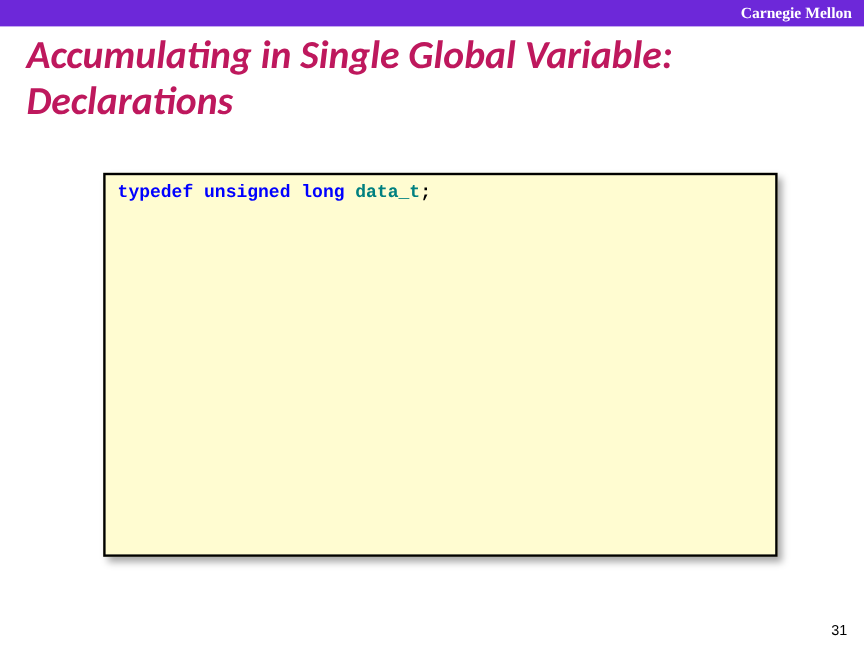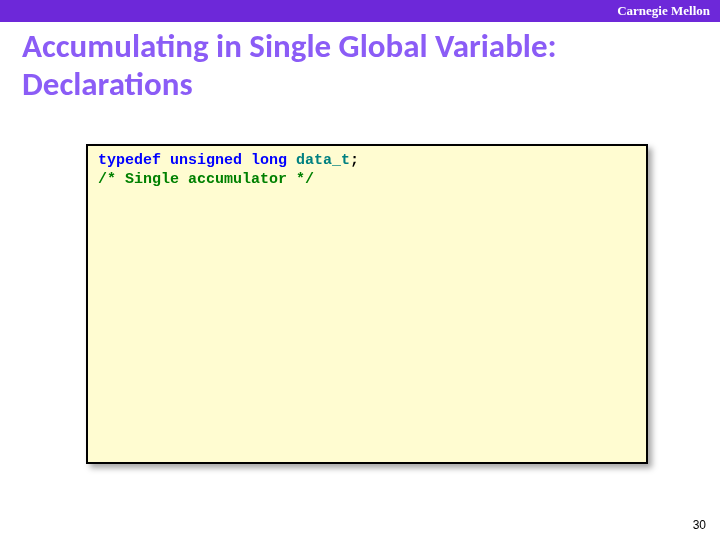--- a/index.html
+++ b/index.html
@@ -22,23 +22,24 @@
   }
   .institution {
     color: #ffffff;
     font-family: "Times New Roman", serif;
     font-weight: bold;
     font-size: 13px;
   }
   .title {
     font-size: 33px;
     font-weight: bold;
-    color: #8b5cf6;
+    color: #be185d;
     line-height: 1.15;
     padding: 6px 18px 0 22px;
+    font-style: italic;
   }
   .codebox-wrap {
     padding: 40px 72px 0 86px;
   }
   .codebox {
     background: #fffcd1;
     border: 2px solid #000000;
     box-shadow: 4px 4px 6px rgba(0,0,0,0.35);
     height: 320px;
     padding: 6px 10px;
@@ -69,17 +70,16 @@
 
 <div class="topbar">
   <span class="institution">Carnegie Mellon</span>
 </div>
 
 <h1 class="title">Accumulating in Single Global Variable: Declarations</h1>
 
 <div class="codebox-wrap">
   <div class="codebox">
     <div class="codeline"><span class="kw">typedef</span> <span class="kw">unsigned</span> <span class="kw">long</span> <span class="typedecl">data_t</span><span>;</span></div>
-    <div class="codeline"><span class="comment">/* Single accumulator */</span></div>
   </div>
 </div>
 
-<div class="pagenum">30</div>
+<div class="pagenum">31</div>
 
 </body></html>

